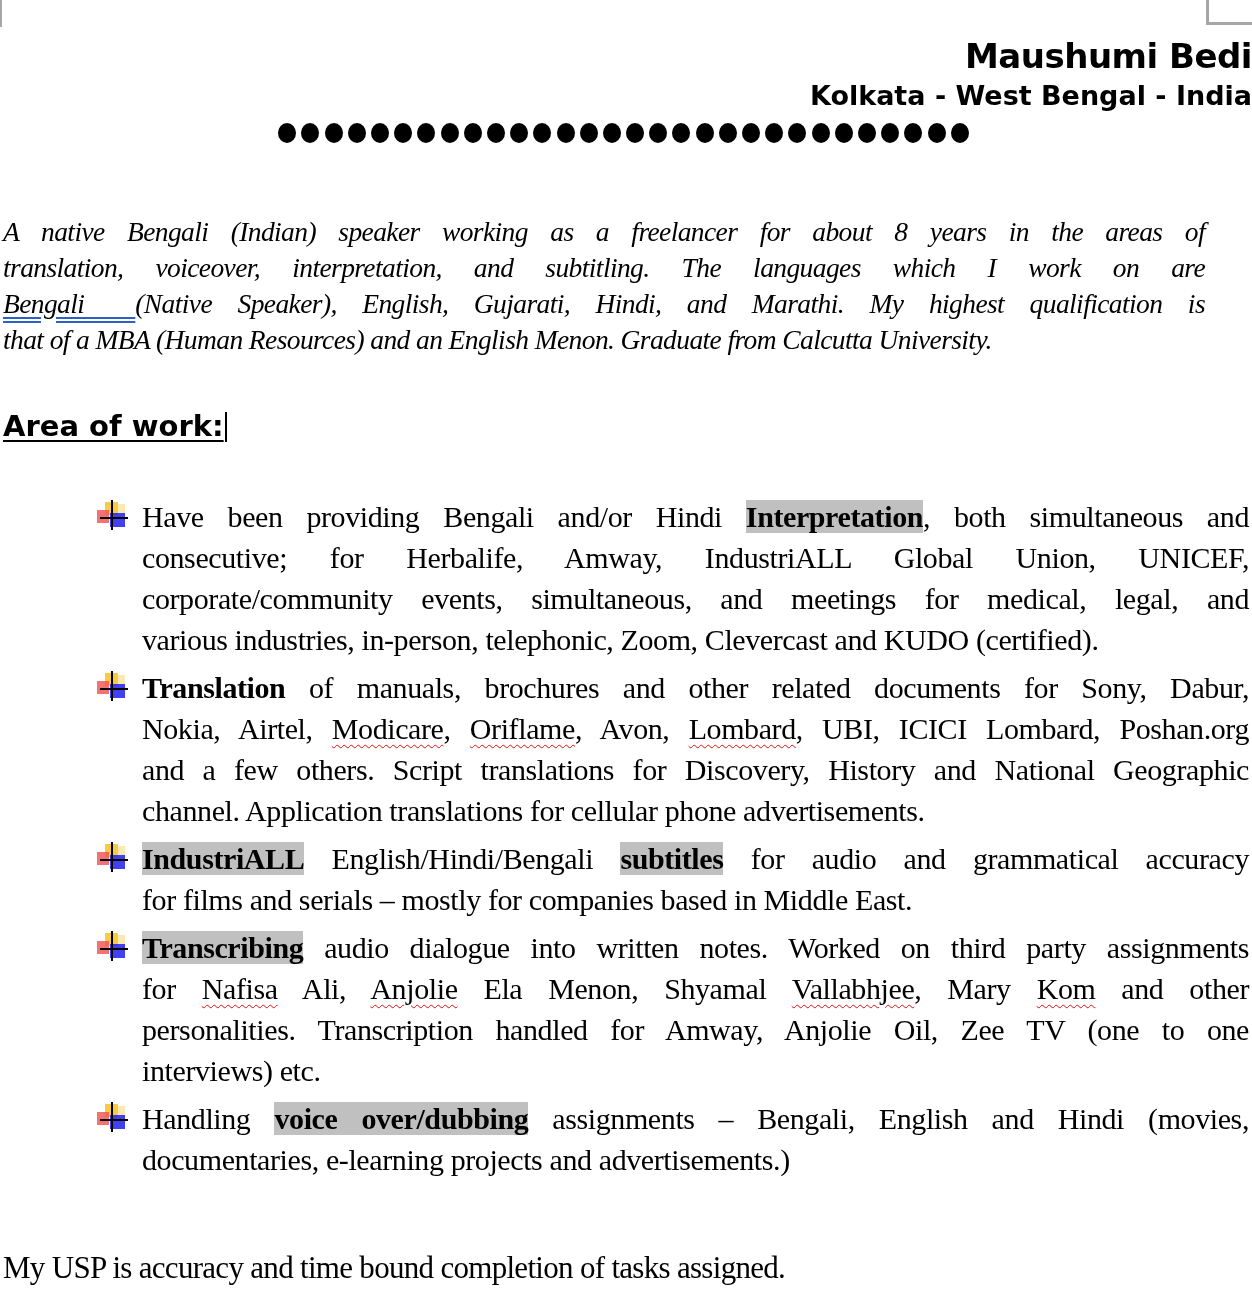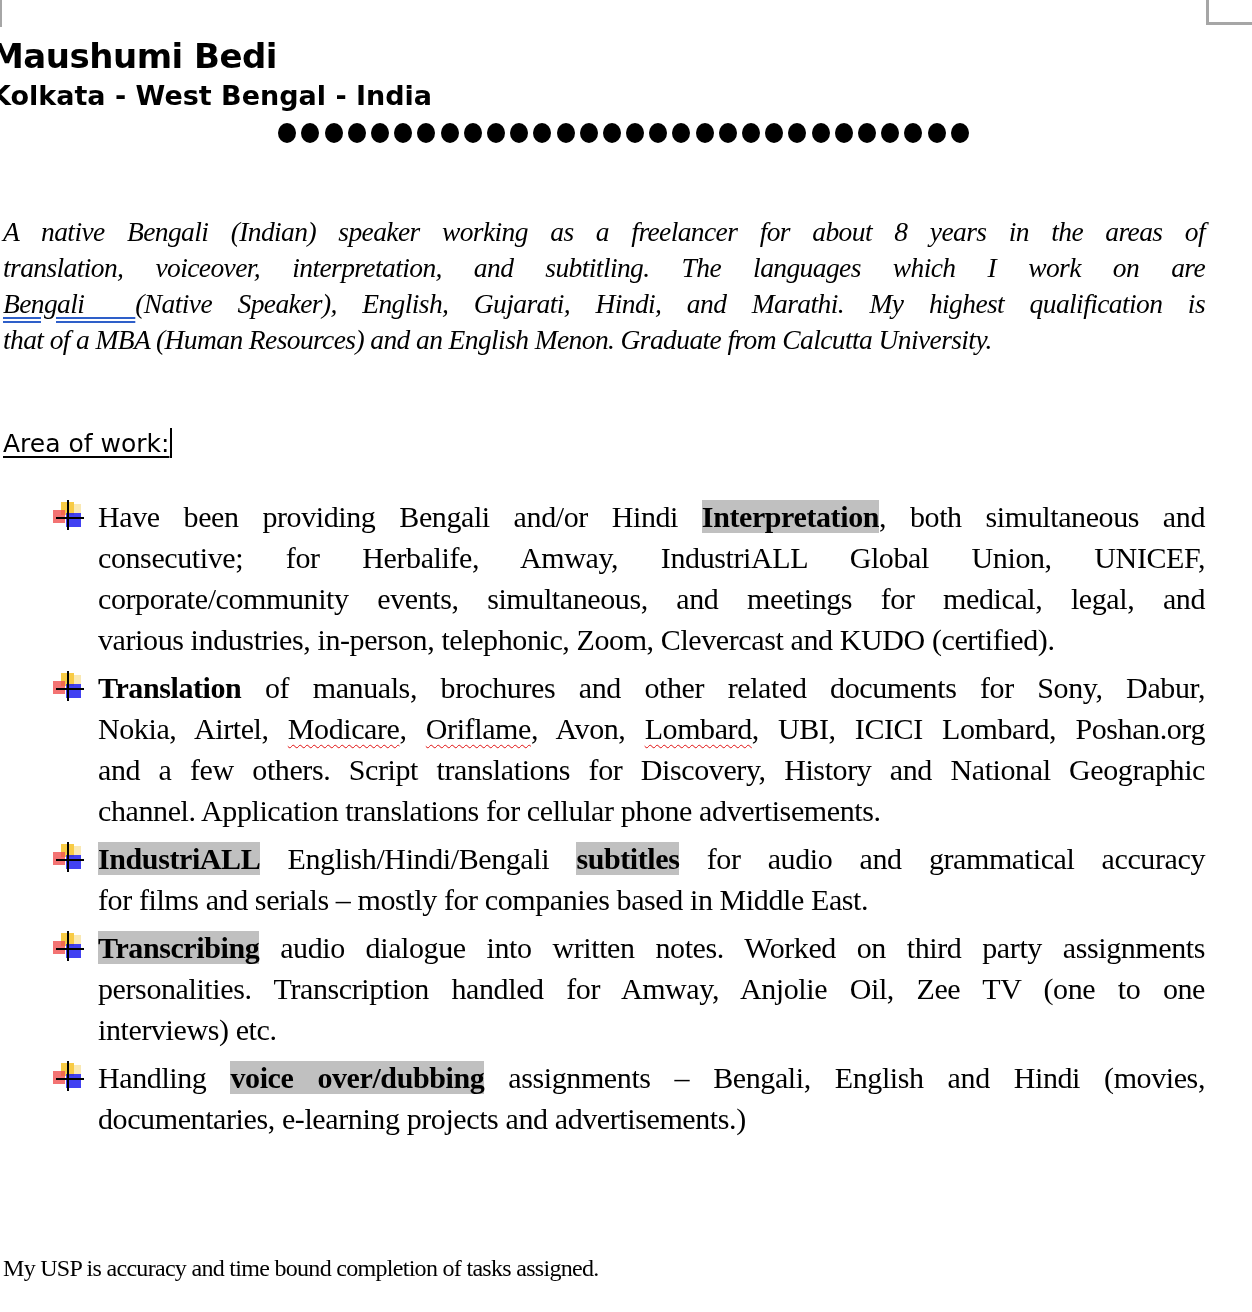--- a/index.html
+++ b/index.html
@@ -24,21 +24,21 @@
       position: absolute;
       left: 1206px; top: 0;
       width: 46px; height: 25px;
       border-left: 3px solid #a6a6a6;
       border-bottom: 3px solid #a6a6a6;
       box-sizing: border-box;
     }
     .header {
       position: absolute;
       left: 0; right: 0; top: 34px;
-      text-align: left;
+      text-align: right;
       font-family: "DejaVu Sans", sans-serif;
     }
     .name {
       font-size: 34px;
       font-weight: bold;
       line-height: 44px;
       letter-spacing: -0.5px;
       margin-left: -10px;
     }
     .location {
@@ -76,24 +76,24 @@
     }
     .intro .line { display: block; text-align: justify; text-align-last: justify; }
     .intro .line.last { text-align-last: left; }
     .grammar-underline {
       text-decoration: underline double #2e5fc9;
       text-underline-offset: 4px;
     }
     .area-heading {
       position: absolute;
       left: 3px;
-      top: 426px;
+      top: 408px;
       font-family: "DejaVu Sans", sans-serif;
-      font-weight: normal;
-      font-size: 25px;
+      font-weight: bold;
+      font-size: 29px;
       line-height: 36px;
       text-decoration: underline;
       text-underline-offset: 4px;
       text-decoration-thickness: 2px;
     }
     .cursor {
       display: inline-block;
       width: 2px;
       height: 30px;
       background: #000;
@@ -111,20 +111,21 @@
     }
     .bullet {
       position: relative;
       padding-left: 98px;
       width: 1107px;
       font-family: "Liberation Serif", serif;
       font-size: 30px;
       line-height: 41px;
       letter-spacing: -0.4px;
       margin-bottom: 7px;
+      margin-left: 44px;
     }
     .bullet .line {
       display: block;
       text-align: justify;
       text-align-last: justify;
       white-space: nowrap;
     }
     .bullet .line.last {
       text-align-last: left;
     }
@@ -143,21 +144,21 @@
     .spell {
       text-decoration: underline wavy #e01010;
       text-underline-offset: 5px;
       text-decoration-thickness: 1px;
     }
     .usp {
       position: absolute;
       left: 3px;
       top: 1250px;
       font-family: "Liberation Serif", serif;
-      font-size: 24px;
+      font-size: 31px;
       line-height: 36px;
       letter-spacing: -0.7px;
     }
   </style>
 </head>
 <body>
 
 <div class="corner-left"></div>
 <div class="corner-right"></div>
 
@@ -255,20 +256,21 @@
   <li class="bullet">
     <svg class="bullet-icon" viewBox="0 0 36 30">
       <rect x="11" y="2" width="13" height="13" fill="#f7c531" opacity="0.9"></rect>
       <rect x="24" y="4" width="7" height="9" fill="#f9e3a0" opacity="0.8"></rect>
       <rect x="3" y="10" width="12" height="13" fill="#f05050" opacity="0.8"></rect>
       <rect x="16" y="13" width="15" height="14" fill="#2020f0" opacity="0.85"></rect>
       <line x1="18" y1="0" x2="18" y2="30" stroke="#000" stroke-width="2"></line>
       <line x1="6" y1="18" x2="34" y2="18" stroke="#000" stroke-width="2"></line>
     </svg>
     <span class="line"><span class="hl">Transcribing</span><span> audio dialogue into written notes. Worked on third party assignments</span></span>
+    <span class="line"><span>for </span><span class="spell">Nafisa</span><span> Ali, </span><span class="spell">Anjolie</span><span> Ela Menon, Shyamal </span><span class="spell">Vallabhjee</span><span>, Mary </span><span class="spell">Kom</span><span> and other</span></span>
     <span class="line">personalities. Transcription handled for Amway, Anjolie Oil, Zee TV (one to one</span>
     <span class="line last">interviews) etc.</span>
   </li>
 
   <li class="bullet">
     <svg class="bullet-icon" viewBox="0 0 36 30">
       <rect x="11" y="2" width="13" height="13" fill="#f7c531" opacity="0.9"></rect>
       <rect x="24" y="4" width="7" height="9" fill="#f9e3a0" opacity="0.8"></rect>
       <rect x="3" y="10" width="12" height="13" fill="#f05050" opacity="0.8"></rect>
       <rect x="16" y="13" width="15" height="14" fill="#2020f0" opacity="0.85"></rect>

